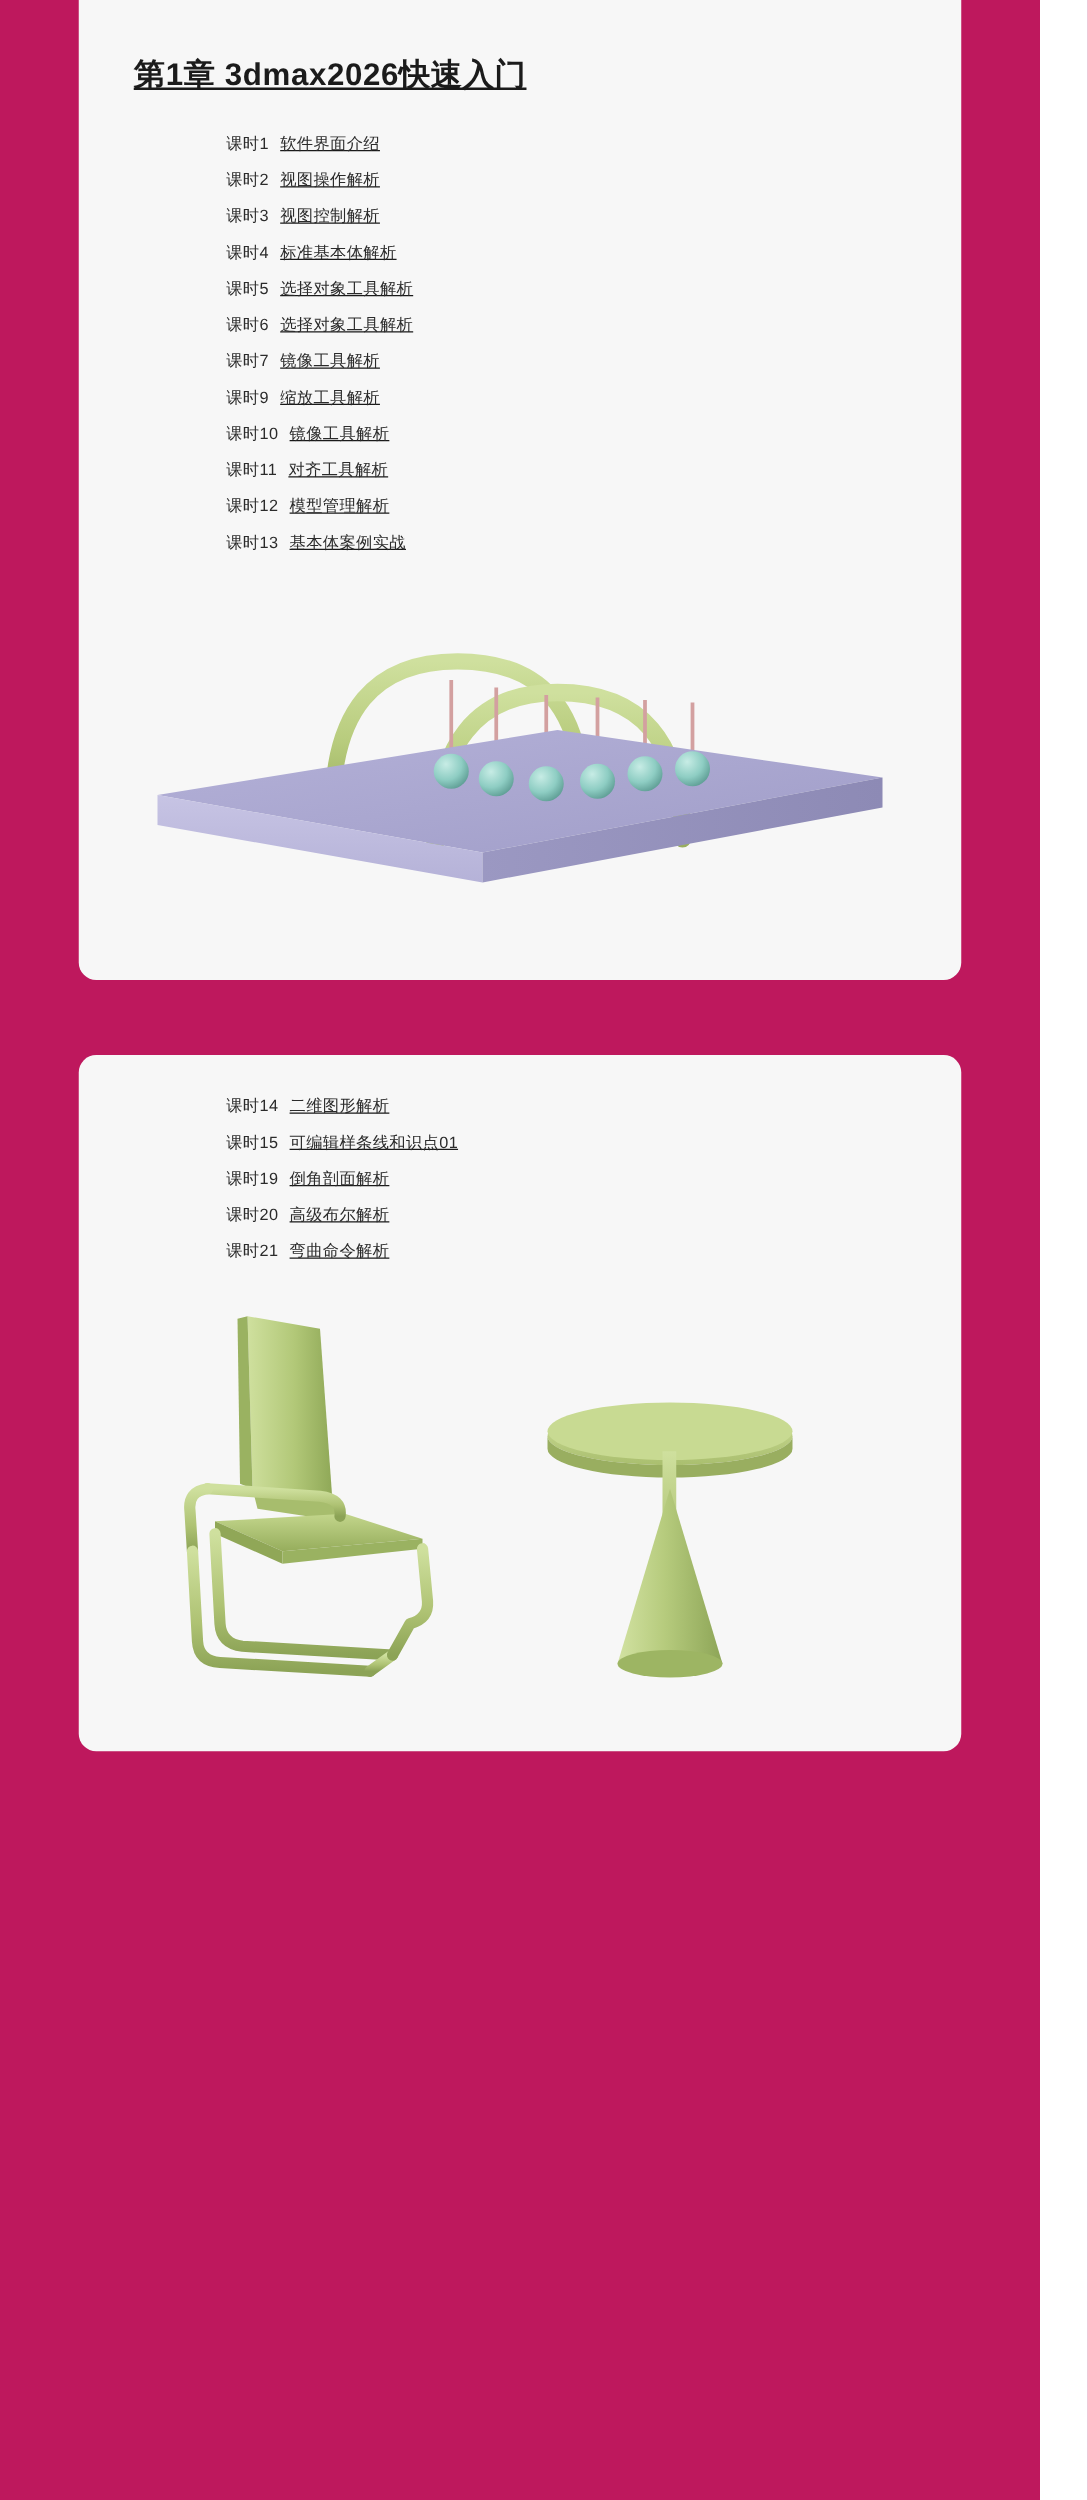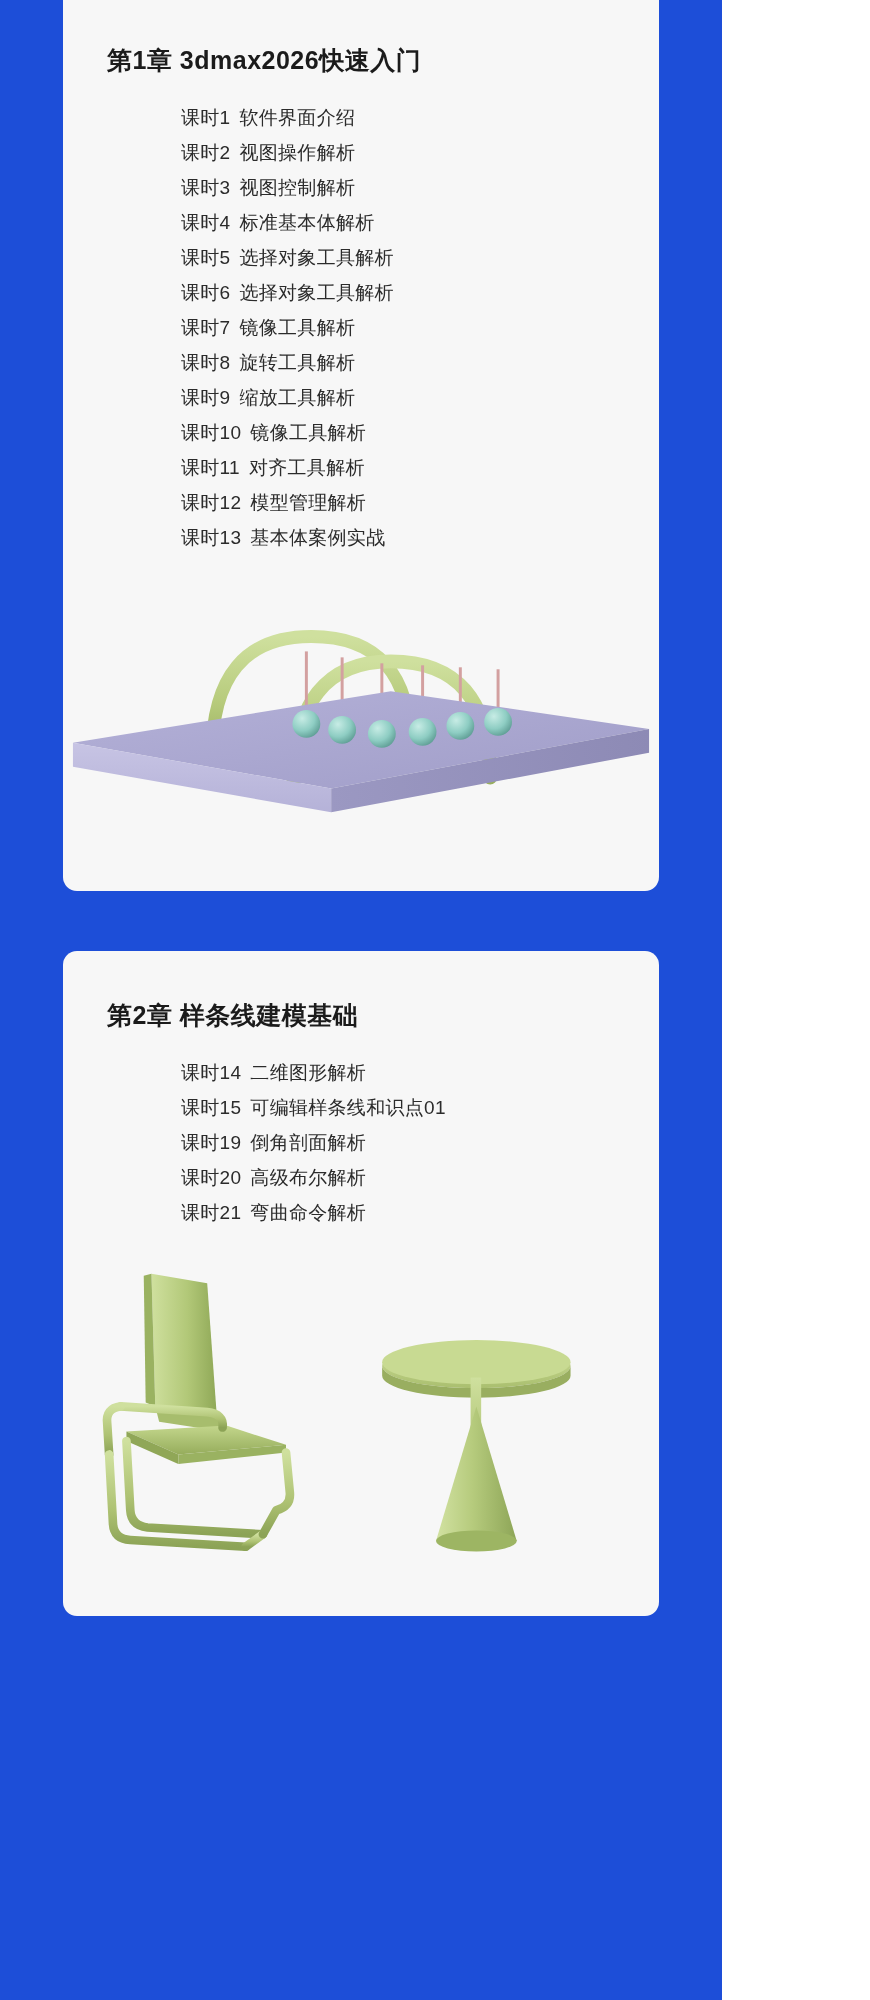--- a/index.html
+++ b/index.html
@@ -8,26 +8,27 @@
     background: #ffffff;
   }
   body {
     width: 870px;
     min-height: 2000px;
     font-family: "Liberation Sans", "DejaVu Sans", sans-serif;
     color: #1a1a1a;
     -webkit-font-smoothing: antialiased;
   }
   .page {
-    width: 722px;
+    width: 832px;
     min-height: 2000px;
     position: relative;
-    background: #1d4ed8;
+    background: #be185d;
     padding: 0;
     box-sizing: border-box;
+    text-decoration: underline;
   }
   .chapter-card {
     position: relative;
     margin: 0 63px 60px 63px;
     background: #f7f7f7;
     border-radius: 14px;
     padding: 26px 0 40px 0;
     box-sizing: border-box;
     overflow: hidden;
   }
@@ -44,21 +45,21 @@
     padding-left: 44px;
     margin-bottom: 22px;
     line-height: 1.4;
   }
   .lesson-list {
     list-style: none;
     margin: 0;
     padding: 0 0 0 118px;
   }
   .lesson-item {
-    font-size: 19px;
+    font-size: 13px;
     color: #2b2b2b;
     line-height: 1.0;
     padding: 8px 0;
     letter-spacing: 0.3px;
     white-space: nowrap;
   }
   .lesson-no {
     display: inline-block;
     margin-right: 9px;
   }
@@ -83,21 +84,20 @@
   <section class="chapter-card first">
     <h2 class="chapter-title">第1章  3dmax2026快速入门</h2>
     <ul class="lesson-list">
       <li class="lesson-item"><span class="lesson-no">课时1</span><span>软件界面介绍</span></li>
       <li class="lesson-item"><span class="lesson-no">课时2</span><span>视图操作解析</span></li>
       <li class="lesson-item"><span class="lesson-no">课时3</span><span>视图控制解析</span></li>
       <li class="lesson-item"><span class="lesson-no">课时4</span><span>标准基本体解析</span></li>
       <li class="lesson-item"><span class="lesson-no">课时5</span><span>选择对象工具解析</span></li>
       <li class="lesson-item"><span class="lesson-no">课时6</span><span>选择对象工具解析</span></li>
       <li class="lesson-item"><span class="lesson-no">课时7</span><span>镜像工具解析</span></li>
-      <li class="lesson-item"><span class="lesson-no">课时8</span><span>旋转工具解析</span></li>
       <li class="lesson-item"><span class="lesson-no">课时9</span><span>缩放工具解析</span></li>
       <li class="lesson-item"><span class="lesson-no">课时10</span><span>镜像工具解析</span></li>
       <li class="lesson-item"><span class="lesson-no">课时11</span><span>对齐工具解析</span></li>
       <li class="lesson-item"><span class="lesson-no">课时12</span><span>模型管理解析</span></li>
       <li class="lesson-item"><span class="lesson-no">课时13</span><span>基本体案例实战</span></li>
     </ul>
 
     <div class="figure">
       <svg width="600" height="260" viewBox="0 0 600 260">
         <defs>
@@ -150,21 +150,20 @@
         <circle cx="438" cy="141" r="14" fill="url(#ballGrad)"></circle>
 
         <path d="M 232 180 L 232 212" stroke="url(#barGrad)" stroke-width="14" stroke-linecap="round" fill="none"></path>
         <path d="M 430 170 L 430 200" stroke="url(#barGrad)" stroke-width="14" stroke-linecap="round" fill="none"></path>
       </svg>
     </div>
     <div class="spacer-bottom"></div>
   </section>
 
   <section class="chapter-card">
-    <h2 class="chapter-title">第2章 样条线建模基础</h2>
     <ul class="lesson-list">
       <li class="lesson-item"><span class="lesson-no">课时14</span><span>二维图形解析</span></li>
       <li class="lesson-item"><span class="lesson-no">课时15</span><span>可编辑样条线和识点01</span></li>
       <li class="lesson-item"><span class="lesson-no">课时19</span><span>倒角剖面解析</span></li>
       <li class="lesson-item"><span class="lesson-no">课时20</span><span>高级布尔解析</span></li>
       <li class="lesson-item"><span class="lesson-no">课时21</span><span>弯曲命令解析</span></li>
     </ul>
 
     <div class="figure">
       <svg width="620" height="320" viewBox="0 0 620 320">

